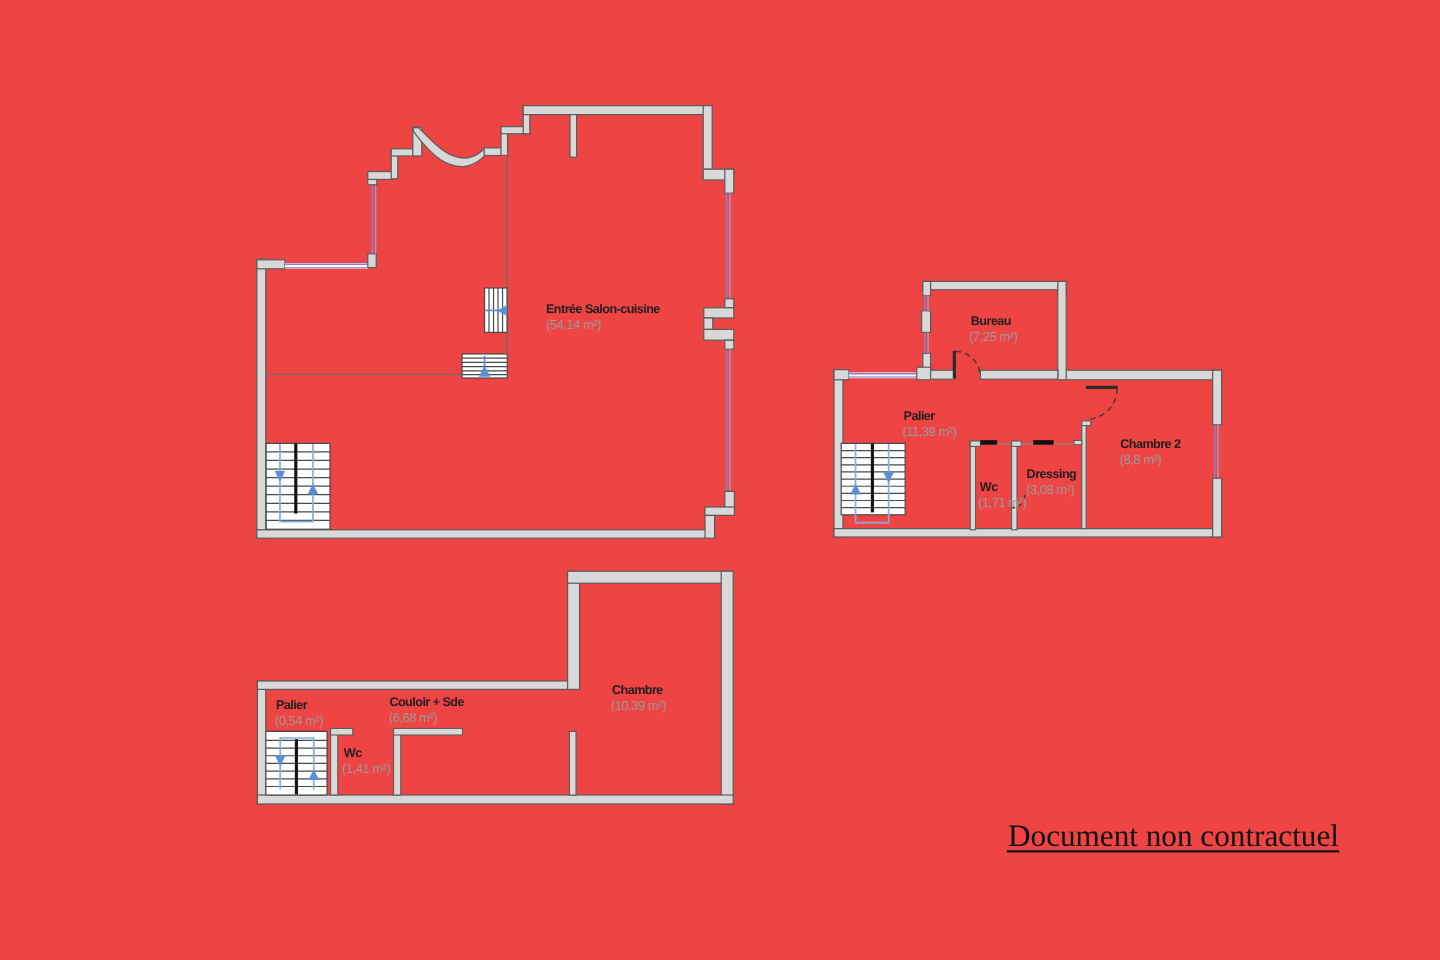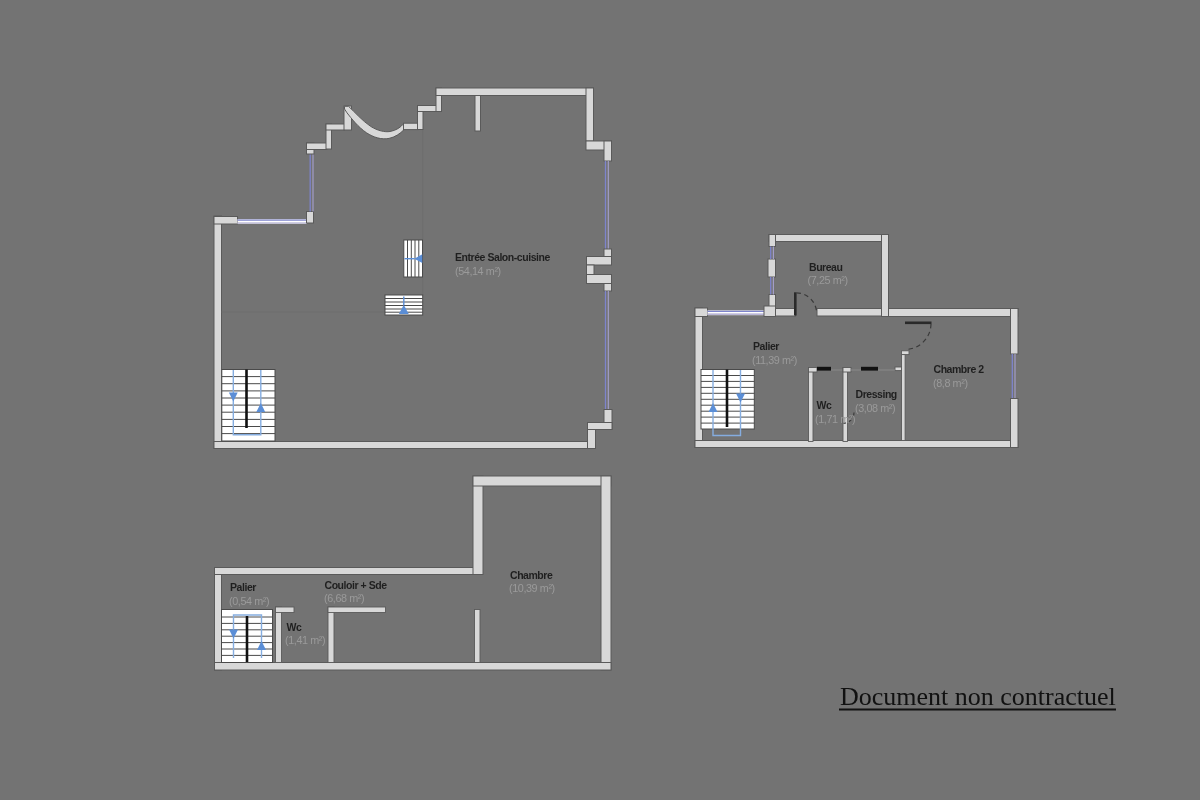--- a/index.html
+++ b/index.html
@@ -1,16 +1,16 @@
 <!DOCTYPE html>
 <html><head>
 <meta charset="utf-8">
 <style>
   html,body{margin:0;padding:0;background:#ffffff;}
-  .page{width:1200px;height:800px;position:relative;background:#737373;overflow:hidden;}
+  .page{width:1200px;height:800px;position:relative;background:#ef4444;overflow:hidden;}
   svg{position:absolute;top:0;left:0;}
   text{font-family:"Liberation Sans",sans-serif;}
   .rn{font-weight:bold;fill:#1f1f1f;font-size:10.5px;letter-spacing:-0.45px;}
   .ra{fill:#9a9a9a;font-size:10.8px;letter-spacing:-0.4px;}
 </style>
 </head>
 <body>
 <div class="page">
 <svg width="1200" height="800" viewBox="0 0 1200 800">
 <defs>

